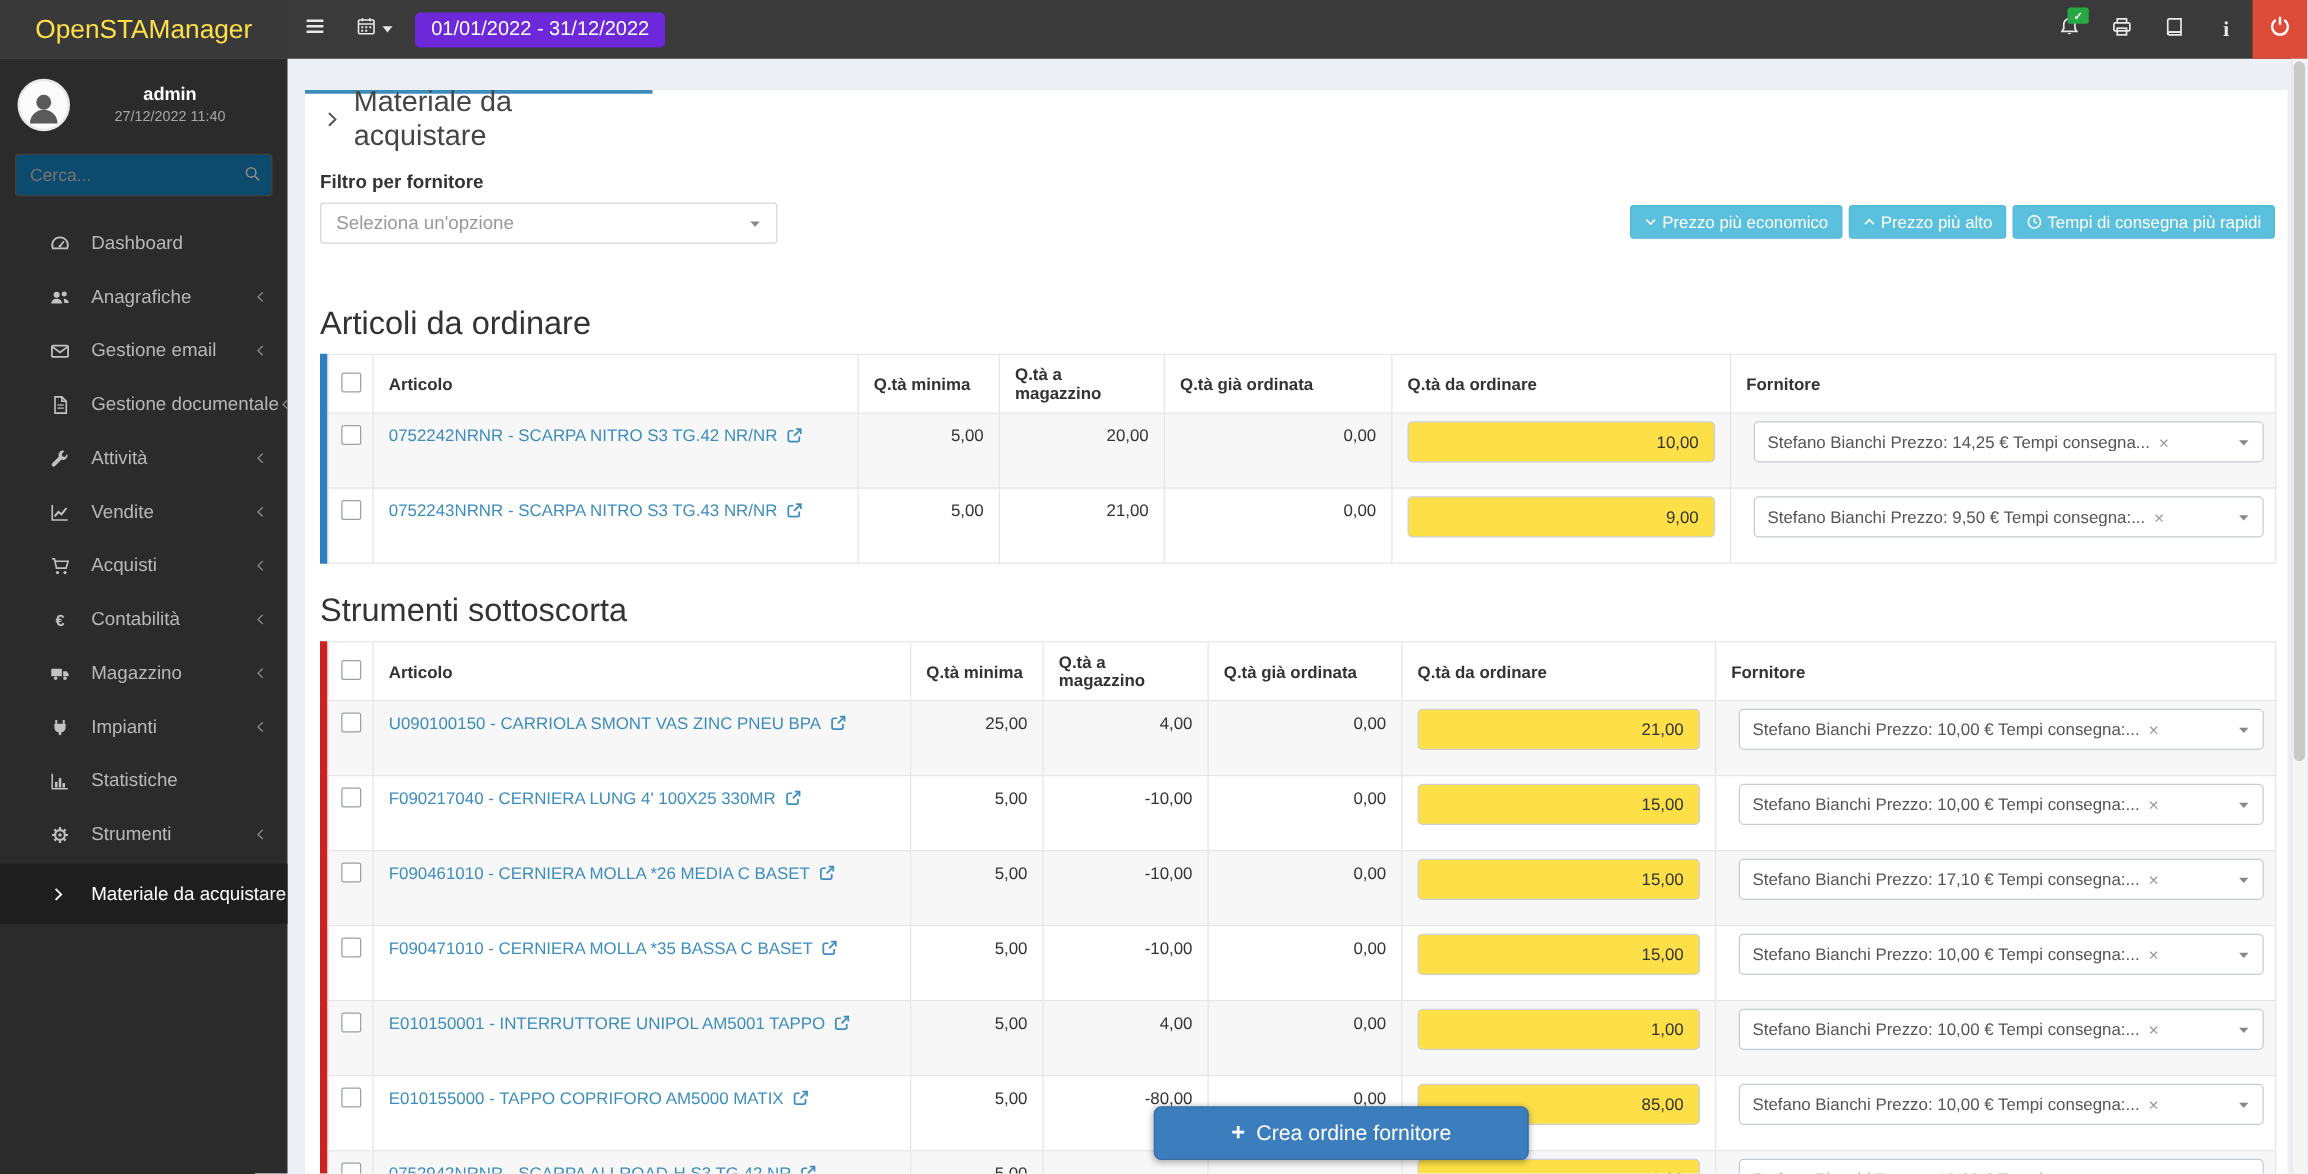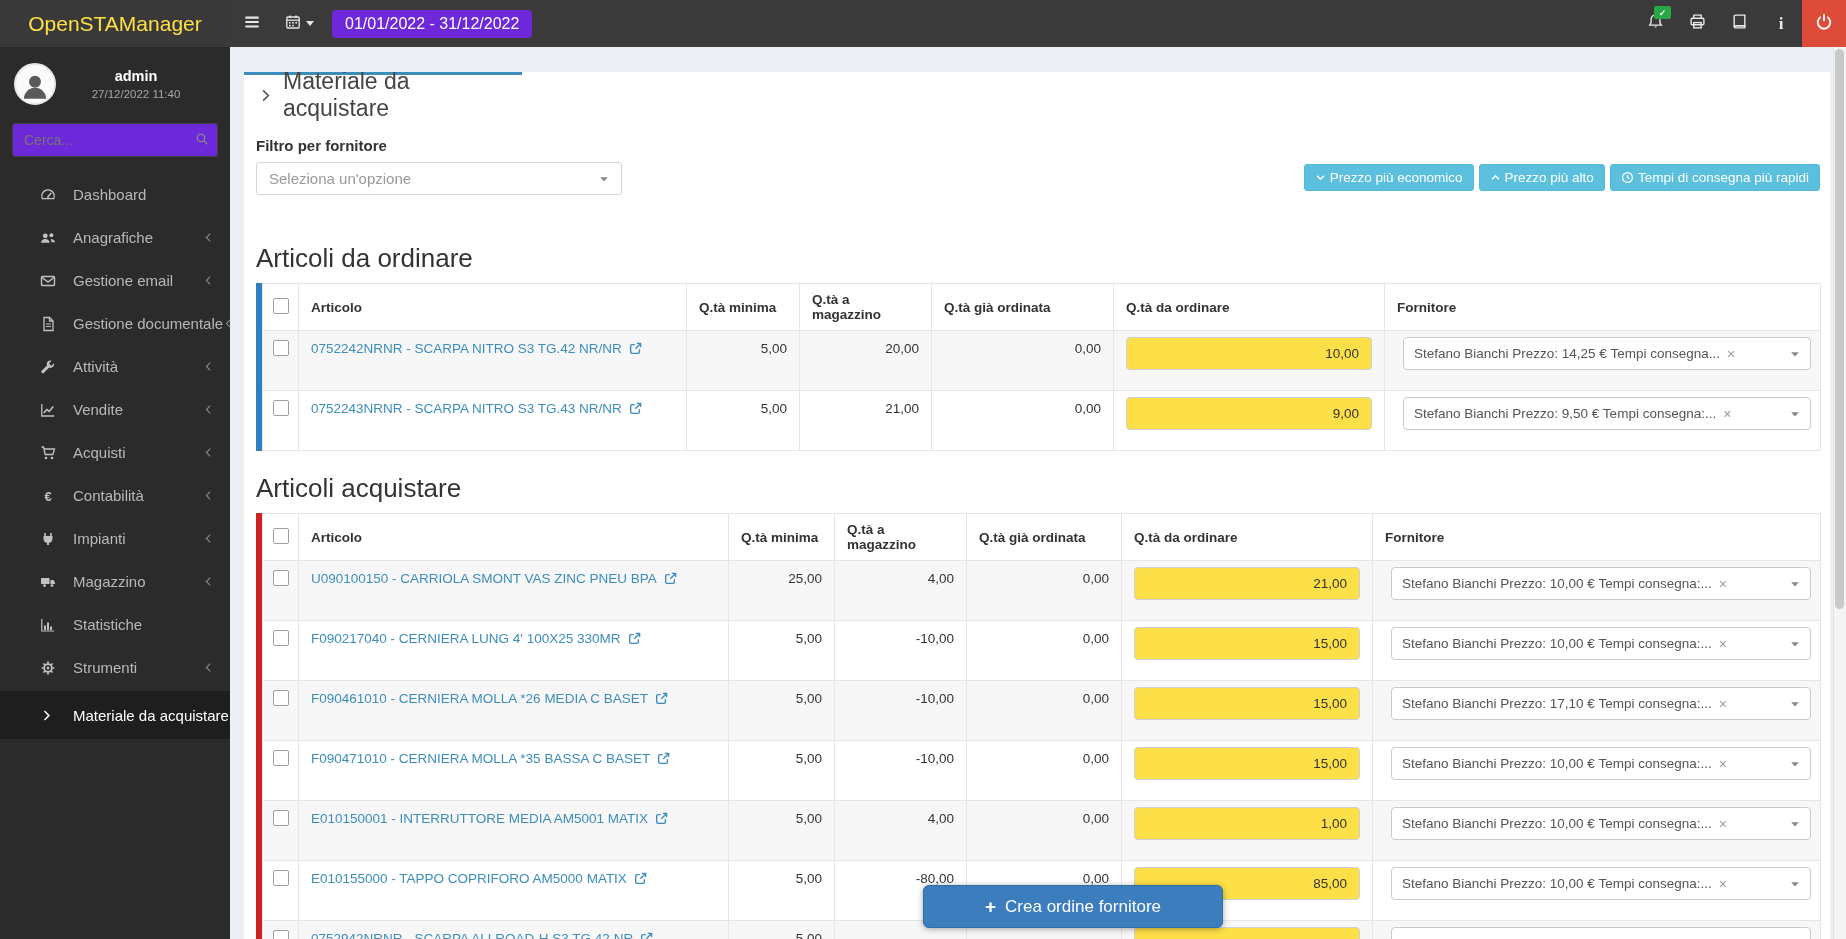--- a/index.html
+++ b/index.html
@@ -21,21 +21,21 @@
   .power{width:44px;background:#dd4b39;color:#fff;display:flex;align-items:center;justify-content:center;cursor:pointer;}
   
   .sidebar{position:absolute;left:0;top:47px;width:230px;bottom:0;background:#2b2b2b;color:#b8b8b8;z-index:5;}
   .user-panel{display:flex;align-items:center;padding:16px 10px 10px 14px;}
   .avatar{width:42px;height:42px;border-radius:50%;background:#fbfbfb;border:2px solid #e8e8e8;box-sizing:border-box;
           display:flex;align-items:flex-end;justify-content:center;overflow:hidden;}
   .user-meta{flex:1;text-align:center;padding-right:4px;}
   .user-name{color:#fff;font-weight:bold;font-size:14.5px;}
   .user-date{color:#a6a6a6;font-size:11.5px;margin-top:4px;}
   .search-box{margin:8px 12px 0;position:relative;}
-  .search-box input{width:100%;box-sizing:border-box;background:#6d28d9;border:1px solid #404040;border-radius:3px;
+  .search-box input{width:100%;box-sizing:border-box;background:#0c4a6e;border:1px solid #404040;border-radius:3px;
                     color:#aaa;font-size:14px;padding:8px 32px 8px 11px;outline:none;font-family:inherit;}
   .search-icon{position:absolute;right:9px;top:9px;color:#8a8a8a;cursor:pointer;}
   .menu{list-style:none;margin:16px 0 0;padding:0;}
   .menu li{position:relative;display:flex;align-items:center;height:43px;padding:0 16px 0 40px;font-size:15px;
            color:#b8b8b8;cursor:pointer;}
   .menu .mi{width:20px;margin-right:13px;display:flex;align-items:center;color:#c2c2c2;flex:none;}
   .menu .ml{white-space:nowrap;}
   .menu .chev{margin-left:auto;color:#8a8a8a;display:flex;}
   .menu li.active{background:#1e1e1e;color:#fff;height:48px;margin-top:2px;}
   .menu li.active .mi{color:#fff;}
@@ -292,41 +292,41 @@
           <span class="ml">Contabilità</span>
           <span class="chev">
             <svg viewBox="0 0 16 16" width="11" height="11">
               <path d="M10.5 2.5 5 8l5.5 5.5" fill="none" stroke="currentColor" stroke-width="1.6"></path>
             </svg>
           </span>
         </li>
         <li>
           <span class="mi">
             <svg viewBox="0 0 16 16" width="16" height="16" fill="currentColor">
-              <path d="M5 2v3M11 2v3" stroke="currentColor" stroke-width="1.6" fill="none"></path>
-              <path d="M3.5 5h9v2.5a4.5 4.5 0 0 1-3.5 4.4V14H7v-2.1A4.5 4.5 0 0 1 3.5 7.5z"></path>
-            </svg>
-          </span>
-          <span class="ml">Impianti</span>
-          <span class="chev">
-            <svg viewBox="0 0 16 16" width="11" height="11">
-              <path d="M10.5 2.5 5 8l5.5 5.5" fill="none" stroke="currentColor" stroke-width="1.6"></path>
-            </svg>
-          </span>
-        </li>
-        <li>
-          <span class="mi">
-            <svg viewBox="0 0 16 16" width="16" height="16" fill="currentColor">
               <rect x="1" y="4" width="8.5" height="6" rx=".5"></rect>
               <path d="M10.5 6h2.9L15 8.5V10h-4.5z"></path>
               <circle cx="4.5" cy="11.6" r="1.4"></circle>
               <circle cx="12" cy="11.6" r="1.4"></circle>
             </svg>
           </span>
           <span class="ml">Magazzino</span>
+          <span class="chev">
+            <svg viewBox="0 0 16 16" width="11" height="11">
+              <path d="M10.5 2.5 5 8l5.5 5.5" fill="none" stroke="currentColor" stroke-width="1.6"></path>
+            </svg>
+          </span>
+        </li>
+        <li>
+          <span class="mi">
+            <svg viewBox="0 0 16 16" width="16" height="16" fill="currentColor">
+              <path d="M5 2v3M11 2v3" stroke="currentColor" stroke-width="1.6" fill="none"></path>
+              <path d="M3.5 5h9v2.5a4.5 4.5 0 0 1-3.5 4.4V14H7v-2.1A4.5 4.5 0 0 1 3.5 7.5z"></path>
+            </svg>
+          </span>
+          <span class="ml">Impianti</span>
           <span class="chev">
             <svg viewBox="0 0 16 16" width="11" height="11">
               <path d="M10.5 2.5 5 8l5.5 5.5" fill="none" stroke="currentColor" stroke-width="1.6"></path>
             </svg>
           </span>
         </li>
         <li>
           <span class="mi">
             <svg viewBox="0 0 16 16" width="16" height="16" fill="currentColor">
               <path d="M1.8 2v12h12.4" fill="none" stroke="currentColor" stroke-width="1.2"></path>
@@ -491,21 +491,21 @@
                           </svg>
                         </span>
                       </div>
                     </td>
                   </tr>
                 </tbody>
               </table>
             </div>
           </section>
           <section class="section">
-            <h2>Articoli acquistare</h2>
+            <h2>Strumenti sottoscorta</h2>
             <div class="twrap" style="border-left-color: rgb(204, 34, 34);">
               <table>
                 <colgroup>
                   <col style="width:36px">
                   <col style="width:430px">
                   <col style="width:106px">
                   <col style="width:132px">
                   <col style="width:155px">
                   <col style="width:251px">
                   <col style="width:448px">
@@ -630,21 +630,21 @@
                           <svg width="10" height="10" viewBox="0 0 10 10">
                             <path d="M1.2 3.2h7.6L5 7.4z" fill="currentColor"></path>
                           </svg>
                         </span>
                       </div>
                     </td>
                   </tr>
                   <tr>
                     <td class="cb"><span class="cbx"></span></td>
                     <td class="art"><a>
-                        <span>E010150001 - INTERRUTTORE MEDIA AM5001 MATIX</span>
+                        <span>E010150001 - INTERRUTTORE UNIPOL AM5001 TAPPO</span>
                         <span class="ext">
                           <svg viewBox="0 0 14 14" width="13" height="13">
                             <path d="M6.2 2.8H3.4c-.9 0-1.6.7-1.6 1.6v6.2c0 .9.7 1.6 1.6 1.6h6.2c.9 0 1.6-.7 1.6-1.6V7.8" fill="none" stroke="currentColor" stroke-width="1.5"></path>
                             <path d="M8.5 1.5h4v4" fill="none" stroke="currentColor" stroke-width="1.5"></path>
                             <line x1="12.2" y1="1.8" x2="6.8" y2="7.2" stroke="currentColor" stroke-width="1.5"></line>
                           </svg>
                         </span>
                       </a></td>
                     <td class="num">5,00</td>
                     <td class="num">4,00</td>

